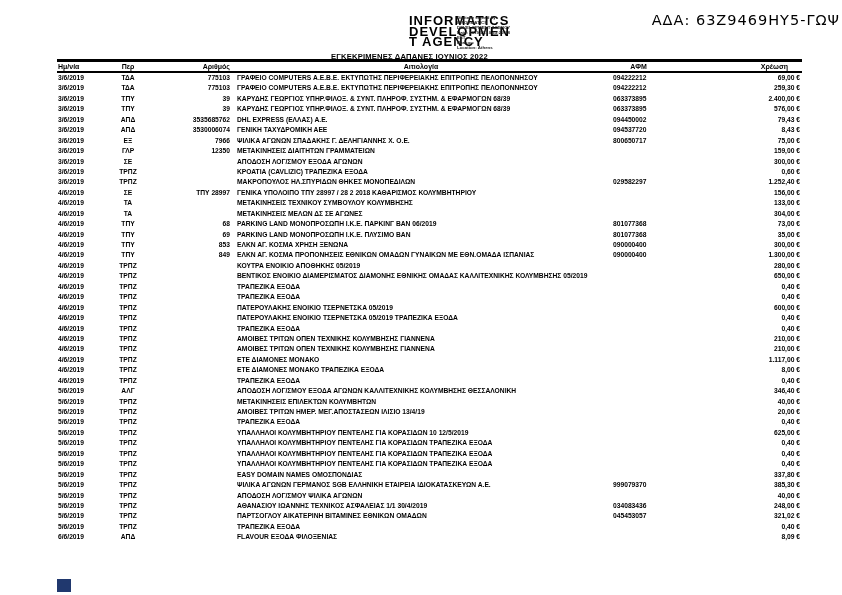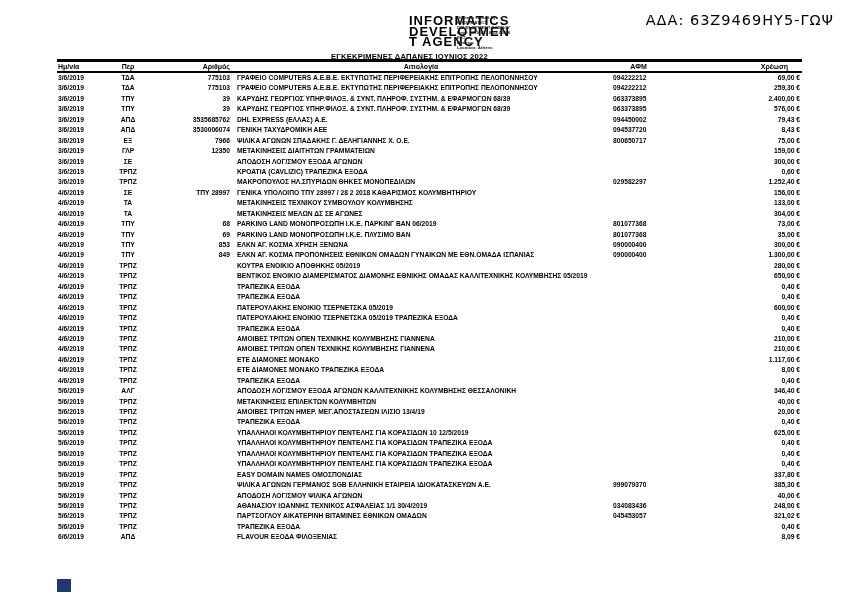--- a/index.html
+++ b/index.html
@@ -1,18 +1,18 @@
 <!DOCTYPE html>
 <html><head>
 <meta charset="utf-8">
 <style>
   html,body{margin:0;padding:0;background:#e8e8e8;}
   .page{position:relative;width:842px;height:595px;background:#ffffff;overflow:hidden;
         font-family:"Liberation Sans", sans-serif;color:#000;}
-  .ada{position:absolute;top:12px;right:8px;font-size:14.5px;letter-spacing:1px;
+  .ada{position:absolute;top:12px;right:2px;font-size:14.5px;letter-spacing:1px;
        font-family:"DejaVu Sans", sans-serif;white-space:nowrap;}
   .agency{position:absolute;left:409px;top:16px;font-size:13px;font-weight:700;
           letter-spacing:1px;line-height:10.5px;white-space:pre;}
   .sig{position:absolute;left:457px;top:15px;font-size:4.4px;font-weight:700;
        line-height:5px;color:#222;white-space:pre;}
   .doc-title{position:absolute;left:331px;top:52px;font-size:7.6px;font-weight:700;
              letter-spacing:0.2px;white-space:nowrap;}
   .table{position:absolute;left:57px;top:59px;width:745px;}
   .thead{display:flex;border-top:3px solid #000;border-bottom:2px solid #000;
          height:9px;align-items:center;font-size:7px;font-weight:700;}

